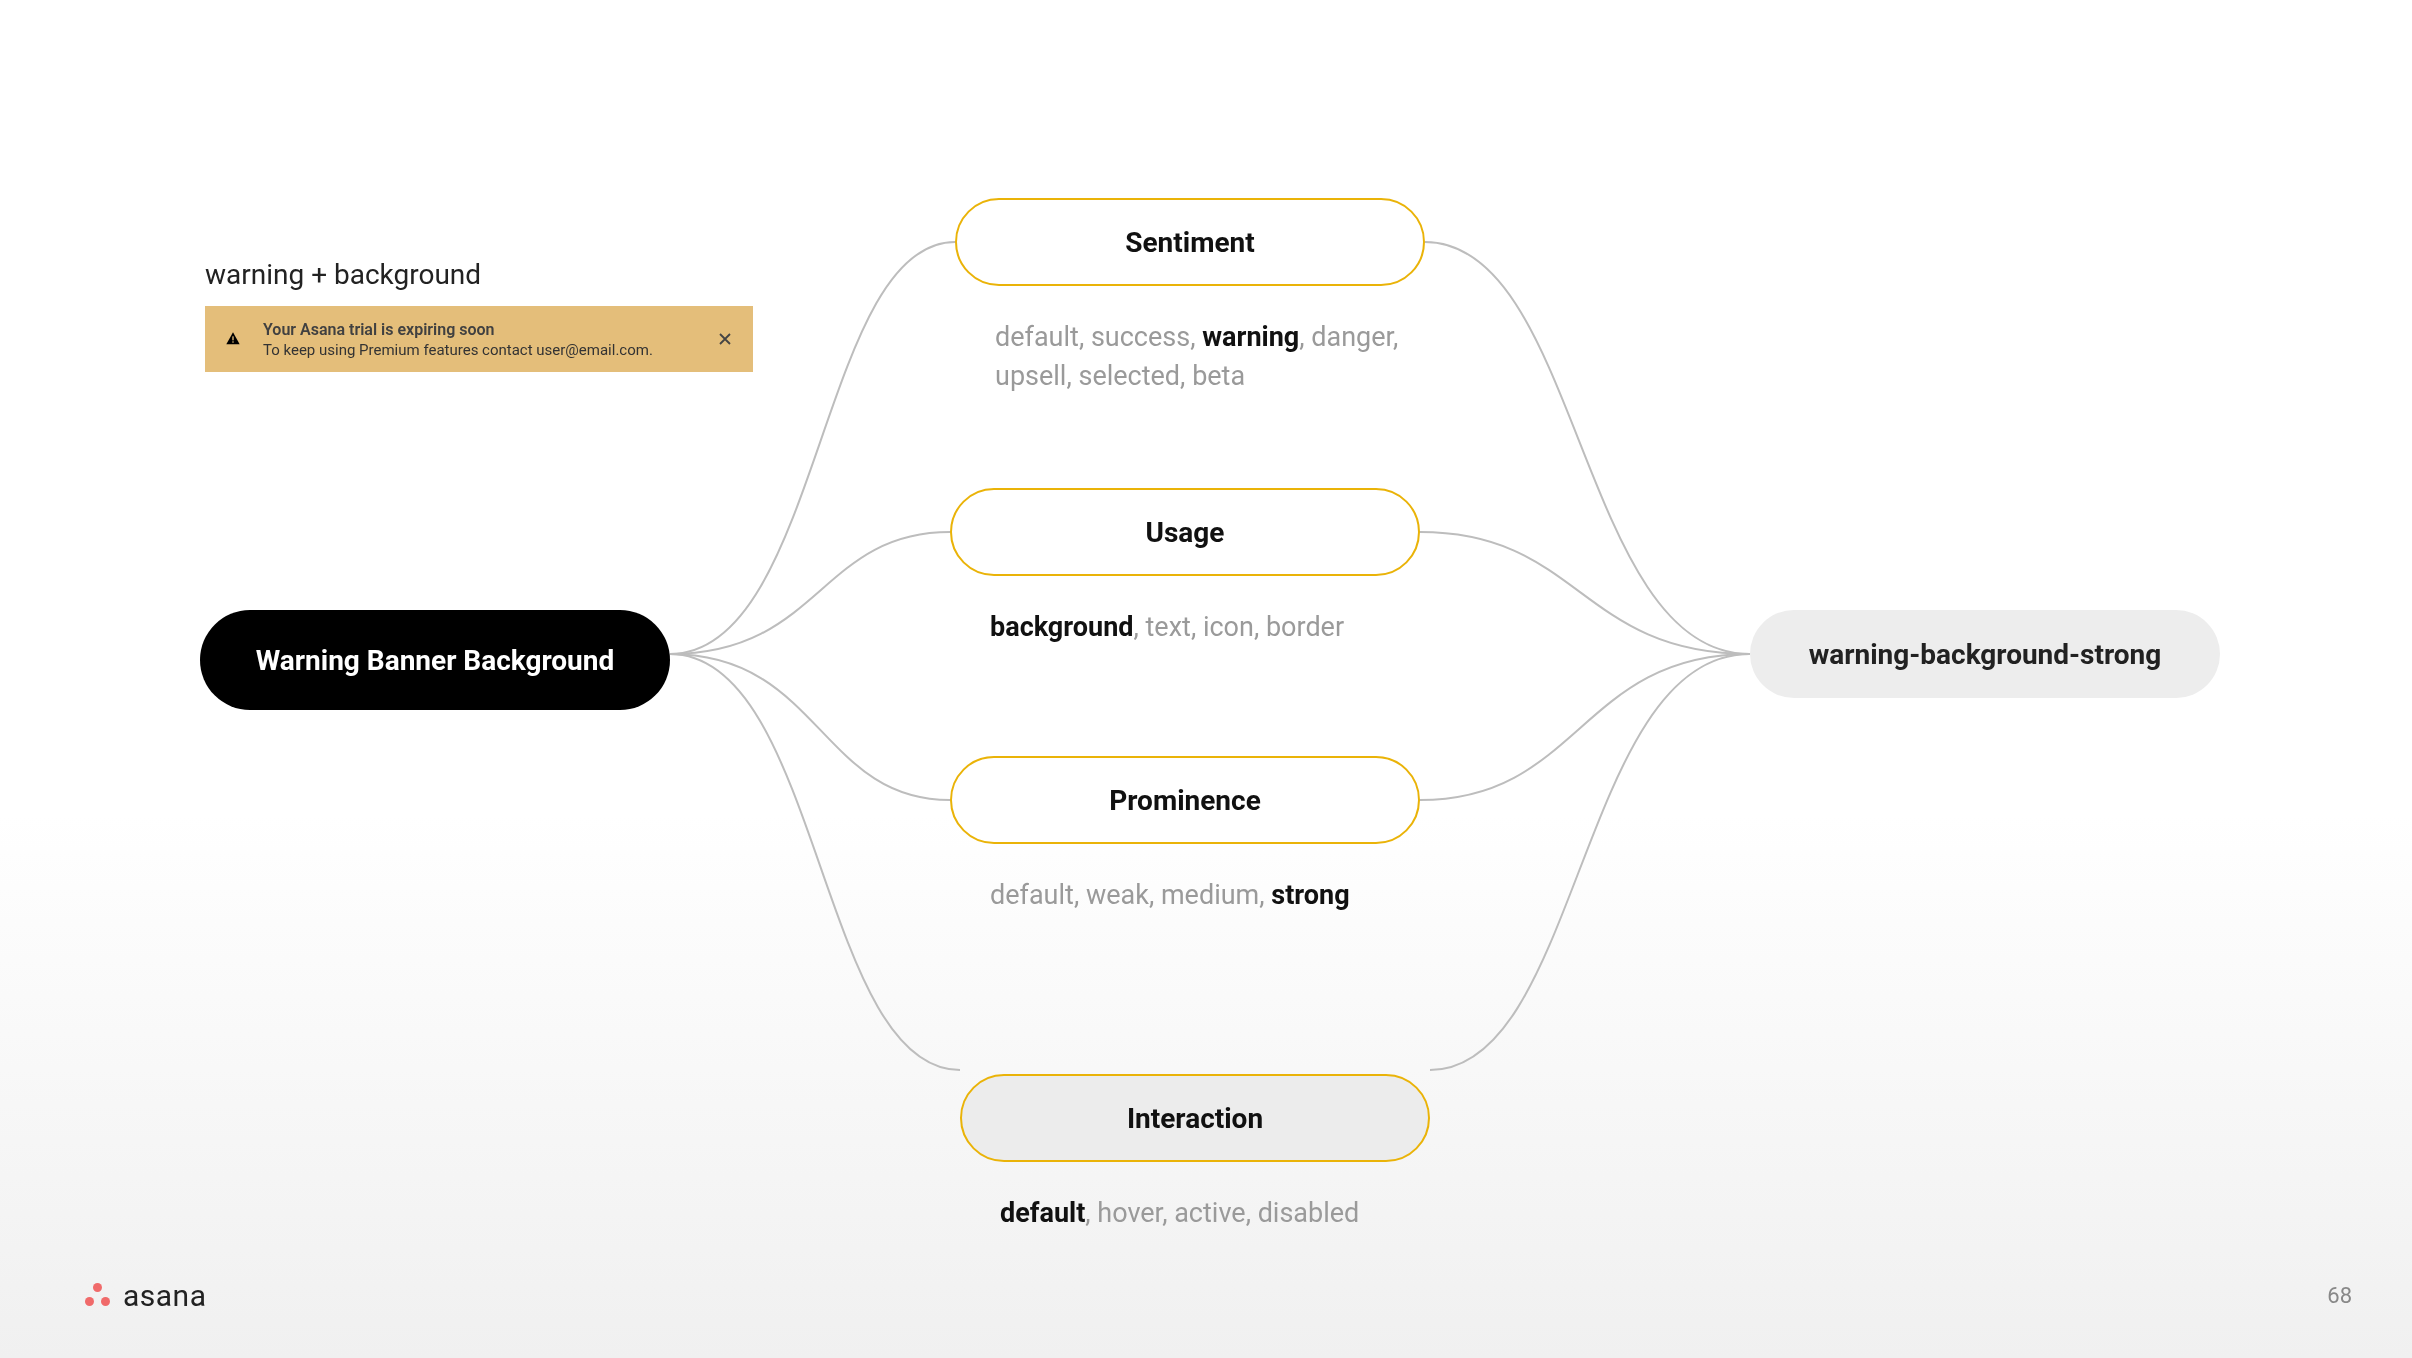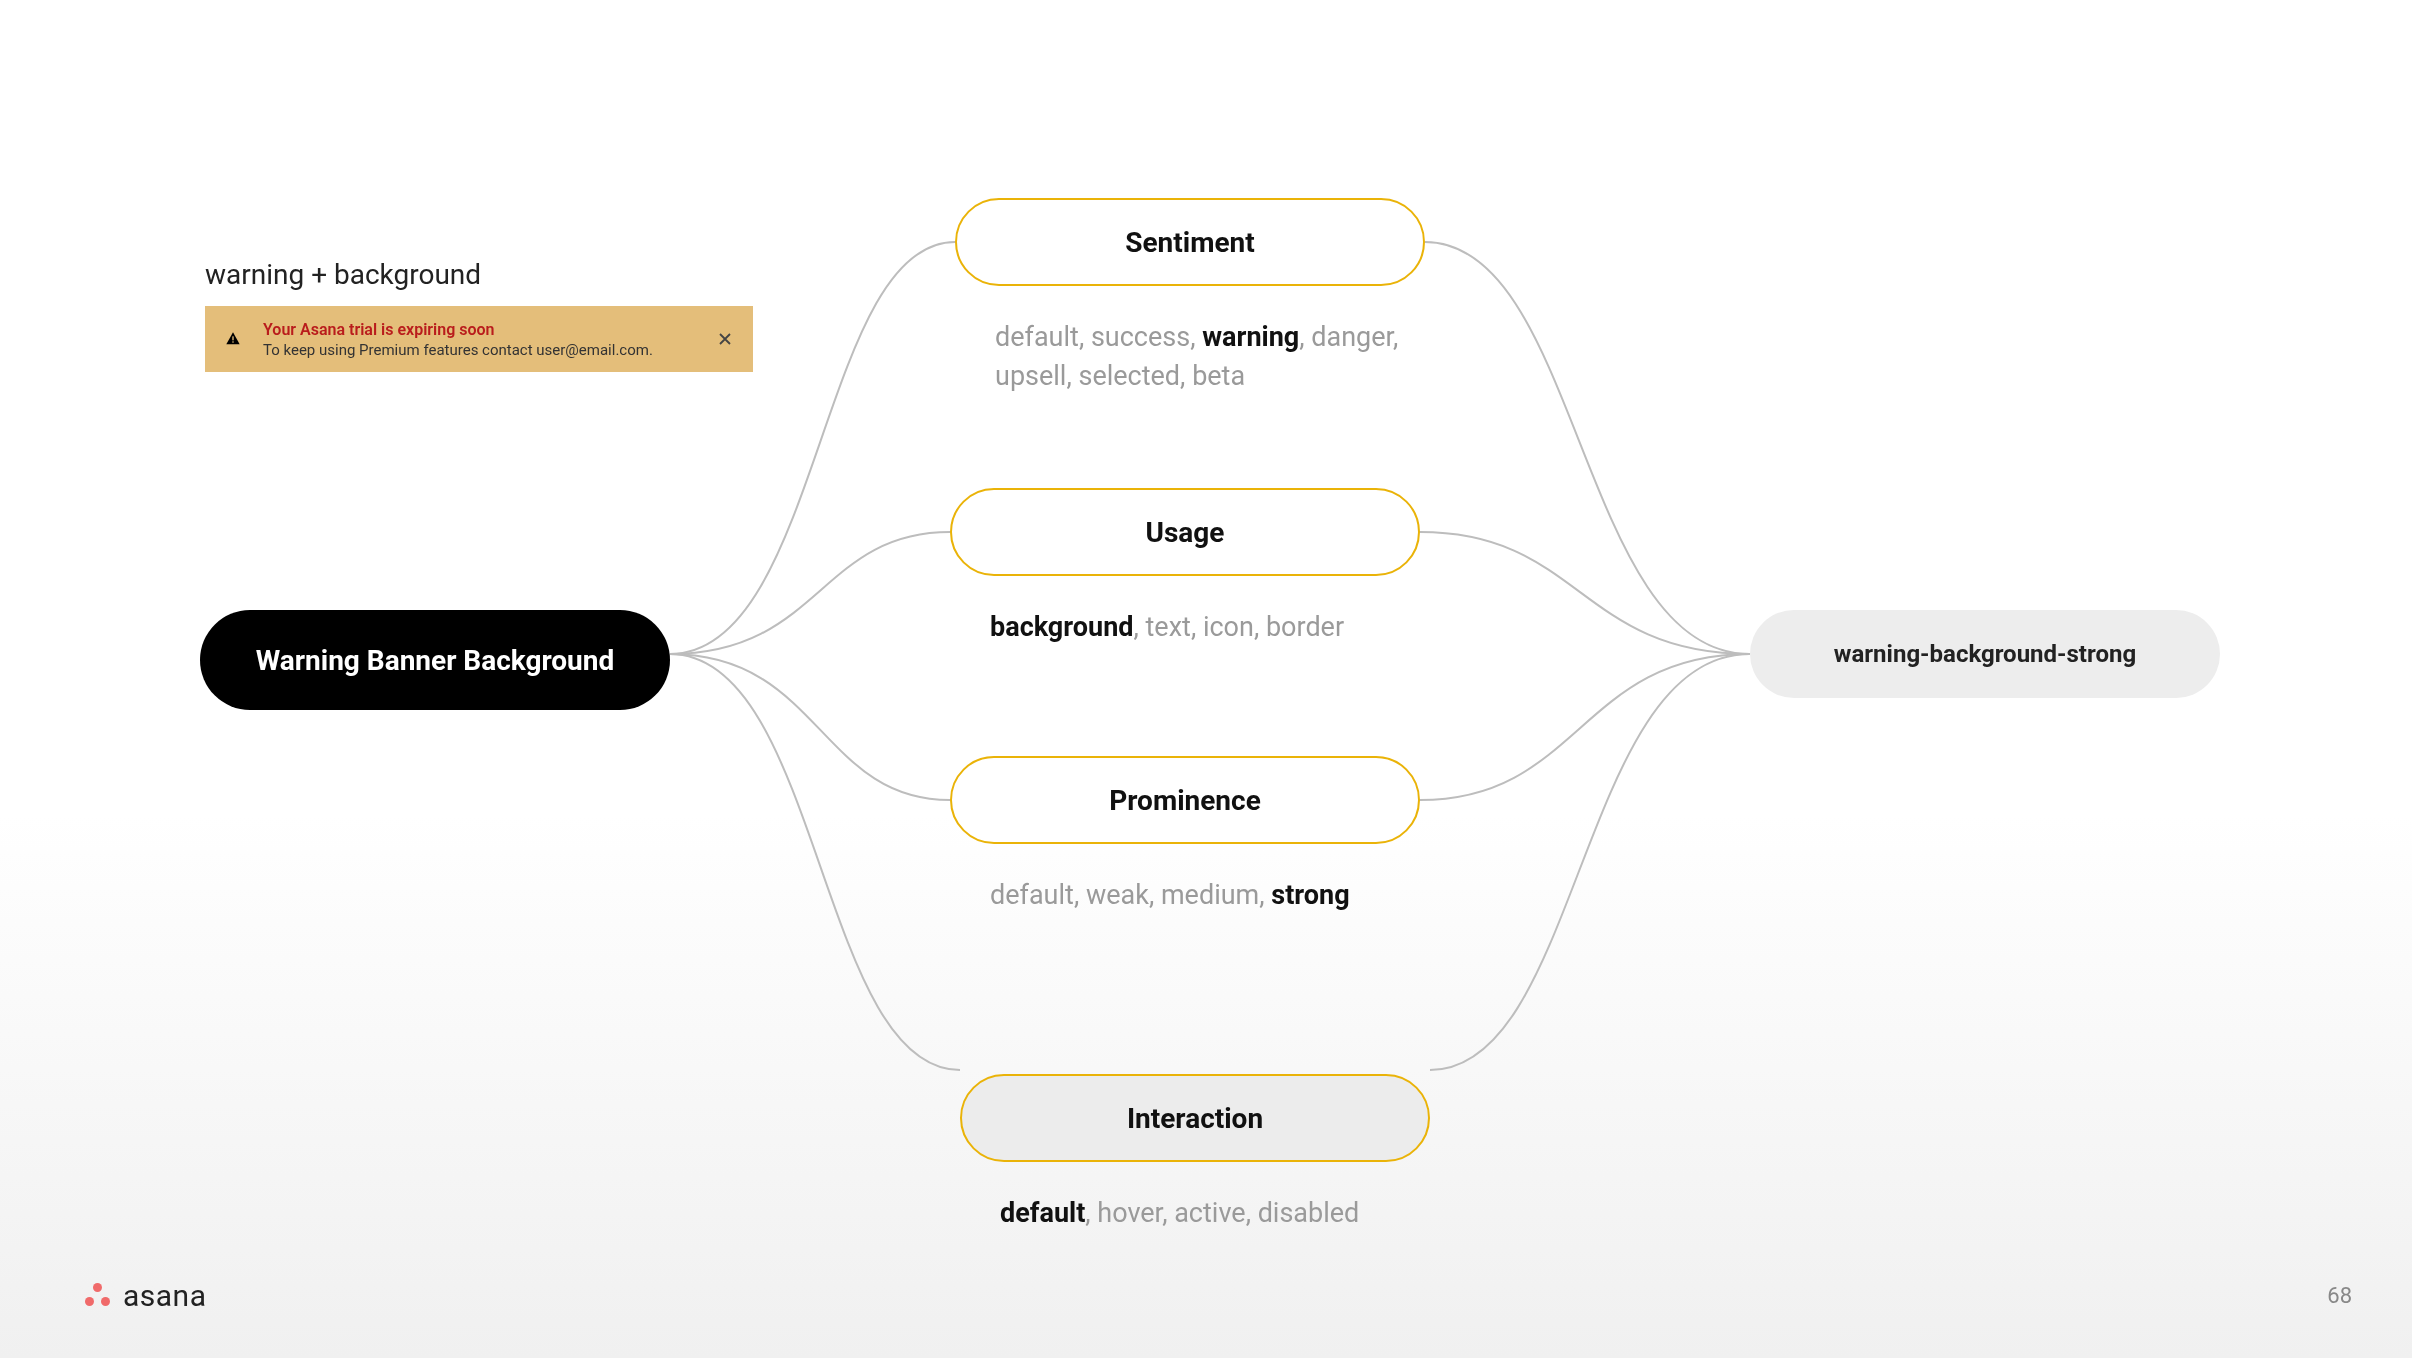--- a/index.html
+++ b/index.html
@@ -47,21 +47,21 @@
       justify-content:center;
     }
     .warning-banner .text {
       flex: 1;
       padding-left: 18px;
       padding-right: 10px;
     }
     .warning-banner .title {
       font-size: 16px;
       font-weight: 600;
-      color: #b91c1c;
+      color: #404040;
     }
     .warning-banner .subtitle {
       font-size: 15px;
       color: #333;
       margin-top: 2px;
     }
     .warning-banner .close {
       width: 24px;
       flex: 0 0 24px;
       color: #444;
@@ -93,21 +93,21 @@
       top: 610px;
       width: 470px;
       height: 88px;
       background: #ededed;
       color: #222;
       border-radius: 999px;
       display: flex;
       align-items: center;
       justify-content: center;
       font-weight: 700;
-      font-size: 24px;
+      font-size: 28px;
     }
 
     
     .category {
       position: absolute;
       left: 955px;
       width: 470px;
     }
     .category-pill {
       width: 470px;

